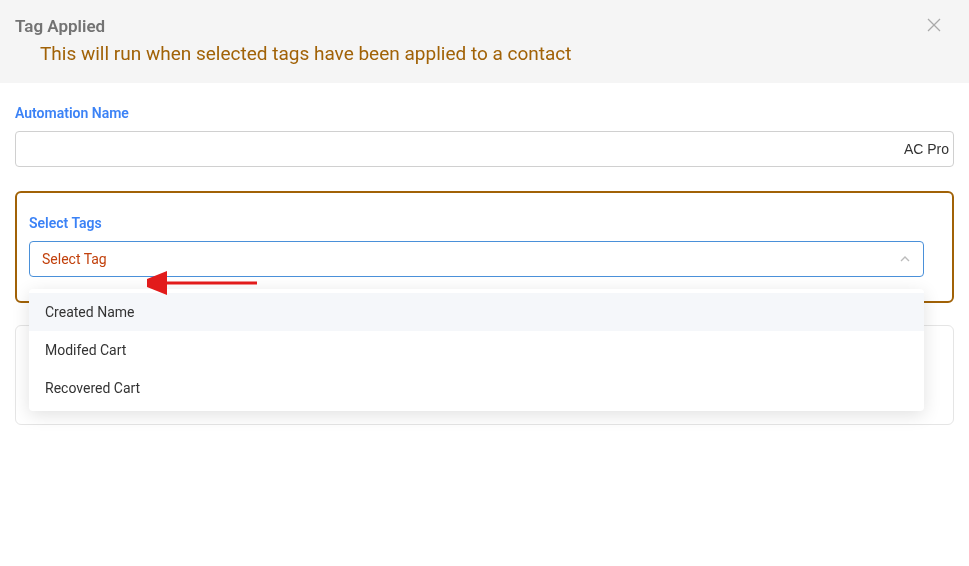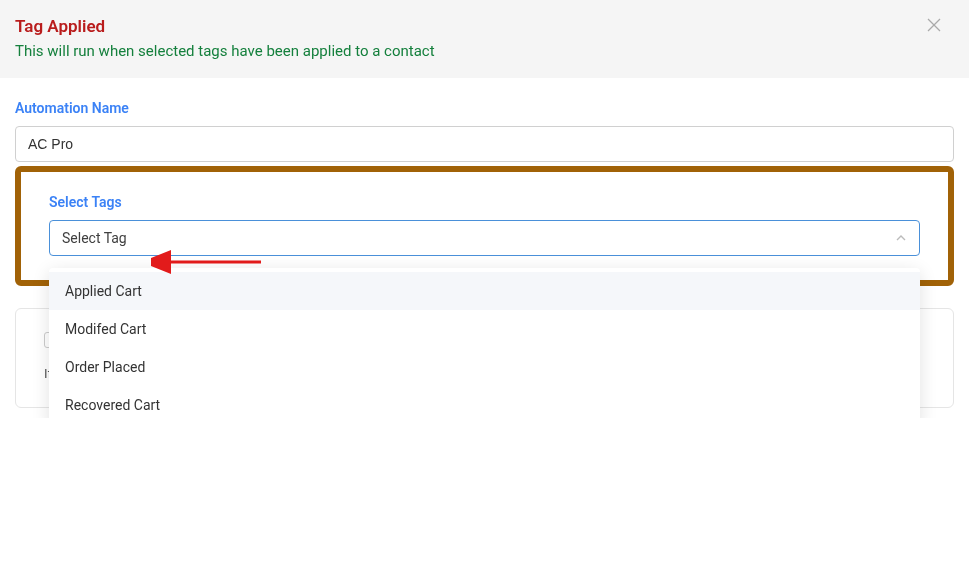--- a/index.html
+++ b/index.html
@@ -11,26 +11,27 @@
       width: 969px;
     }
     .modal-header {
       background: #f5f5f5;
       padding: 16px 20px 18px 15px;
       position: relative;
     }
     .modal-title {
       font-size: 17px;
       font-weight: 600;
-      color: #b91c1c;
+      color: #737373;
       margin-bottom: 6px;
     }
     .modal-subtitle {
-      font-size: 15px;
-      color: #15803d;
+      font-size: 19px;
+      color: #a16207;
+      margin-left: 25px;
     }
     .close-btn {
       position: absolute;
       top: 18px;
       right: 26px;
       width: 16px;
       height: 16px;
       cursor: pointer;
       color: #aaa;
     }
@@ -42,42 +43,43 @@
       font-weight: 600;
       font-size: 14px;
       color: #3b82f6;
       margin-bottom: 10px;
       display: block;
     }
     .text-input {
       width: 100%;
       border: 1px solid #d0d0d0;
       border-radius: 4px;
-      padding: 9px 12px;
+      padding: 9px 4px;
       font-size: 14px;
       color: #333;
       outline: none;
+      text-align: right;
     }
     .card {
-      border: 6px solid #a16207;
+      border: 2px solid #a16207;
       border-radius: 6px;
-      padding: 22px 28px 24px 28px;
-      margin-top: 4px;
+      padding: 22px 28px 24px 12px;
+      margin-top: 24px;
       position: relative;
     }
     .select-wrapper {
       position: relative;
     }
     .select-box {
       width: 100%;
       border: 1px solid #4a90d9;
       border-radius: 4px;
       padding: 9px 12px;
       font-size: 14px;
-      color: #404040;
+      color: #c2410c;
       display: flex;
       justify-content: space-between;
       align-items: center;
       cursor: pointer;
       background: #fff;
     }
     .chevron {
       width: 12px;
       height: 12px;
       color: #bbb;
@@ -165,23 +167,22 @@
     <label class="form-label">Select Tags</label>
     <div class="select-wrapper">
       <div class="select-box">
         <span>Select Tag</span>
         <svg class="chevron" viewBox="0 0 12 12" fill="none" stroke="currentColor" stroke-width="1.4">
           <polyline points="2,8 6,4 10,8"></polyline>
         </svg>
       </div>
       <div class="dropdown" id="dropdown-list">
 
-      <div class="dropdown-item highlighted">Applied Cart</div>
+      <div class="dropdown-item highlighted">Created Name</div>
           <div class="dropdown-item">Modifed Cart</div>
-          <div class="dropdown-item">Order Placed</div>
           <div class="dropdown-item">Recovered Cart</div>
         </div>
     </div>
 
     <svg class="arrow-annotation" width="120" height="24">
       <defs>
         <marker id="ah" markerWidth="10" markerHeight="8" refX="2" refY="4" orient="auto">
           <polygon points="0 0, 10 4, 0 8" fill="#e21b1b"></polygon>
         </marker>
       </defs>

